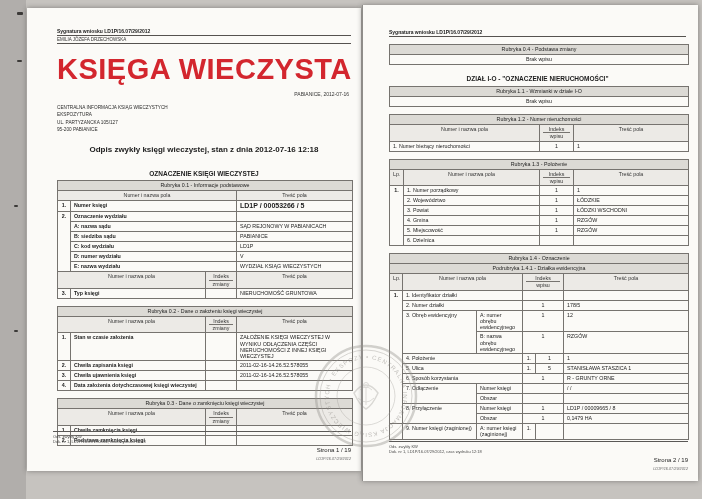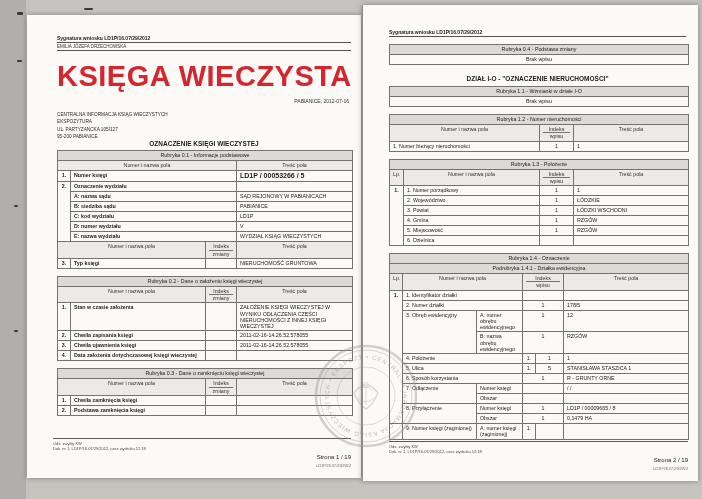--- a/index.html
+++ b/index.html
@@ -10,21 +10,21 @@
   }
   #strip{position:absolute;left:0;top:0;width:26px;height:499px;background:#b1aeab;}
   .mark{position:absolute;background:#3c3a38;border-radius:1px;}
   .m1{left:17px;top:12px;width:6px;height:3px;}
   .m2{left:84px;top:8px;width:9px;height:2px;}
   .m3{left:17px;top:60px;width:5px;height:2px;}
   .m4{left:14px;top:205px;width:4px;height:2px;}
   .m5{left:14px;top:330px;width:4px;height:2px;}
 
   .page{position:absolute;background:#fbfaf7;box-shadow:0 0 5px rgba(40,40,40,.45);}
-  #page1{left:27px;top:15px;width:334px;height:463px;}
+  #page1{left:27px;top:8px;width:334px;height:463px;}
   #page2{left:362px;top:5px;width:335px;height:476px;border-left:1px solid #8f8d8a;}
 
   .inner{position:absolute;inset:0;padding:20px 10px 0 30px;box-sizing:border-box;}
   #page2 .inner{padding:24px 12px 0 26px;}
 
   .sig{font-size:5px;font-weight:bold;color:#222;}
   .rule{border-bottom:1px solid #55524f;margin:1px 0 1px 0;}
   .applicant{font-size:4.5px;color:#333;margin-top:1px;}
 
   .kw-title{margin:9px 0 0 0;text-align:center;color:#d3262e;
@@ -78,20 +78,21 @@
     <h1 class="kw-title">KSIĘGA WIECZYSTA</h1>
     <div class="place-date">PABIANICE, 2012-07-16</div>
 
     <div class="office">
       <div>CENTRALNA INFORMACJA KSIĄG WIECZYSTYCH</div>
       <div>EKSPOZYTURA</div>
       <div>UL. PARTYZANCKA 105/127</div>
       <div>95-200 PABIANICE</div>
     </div>
 
+    <div class="subtitle">Odpis zwykły księgi wieczystej, stan z dnia 2012-07-16 12:18</div>
     <div class="section-heading">OZNACZENIE KSIĘGI WIECZYSTEJ</div>
 
     <table class="tbl">
       <colgroup>
           <col style="width:13px">
           <col style="width:135px">
           <col style="width:31px">
           <col>
         </colgroup>
       <tbody>

